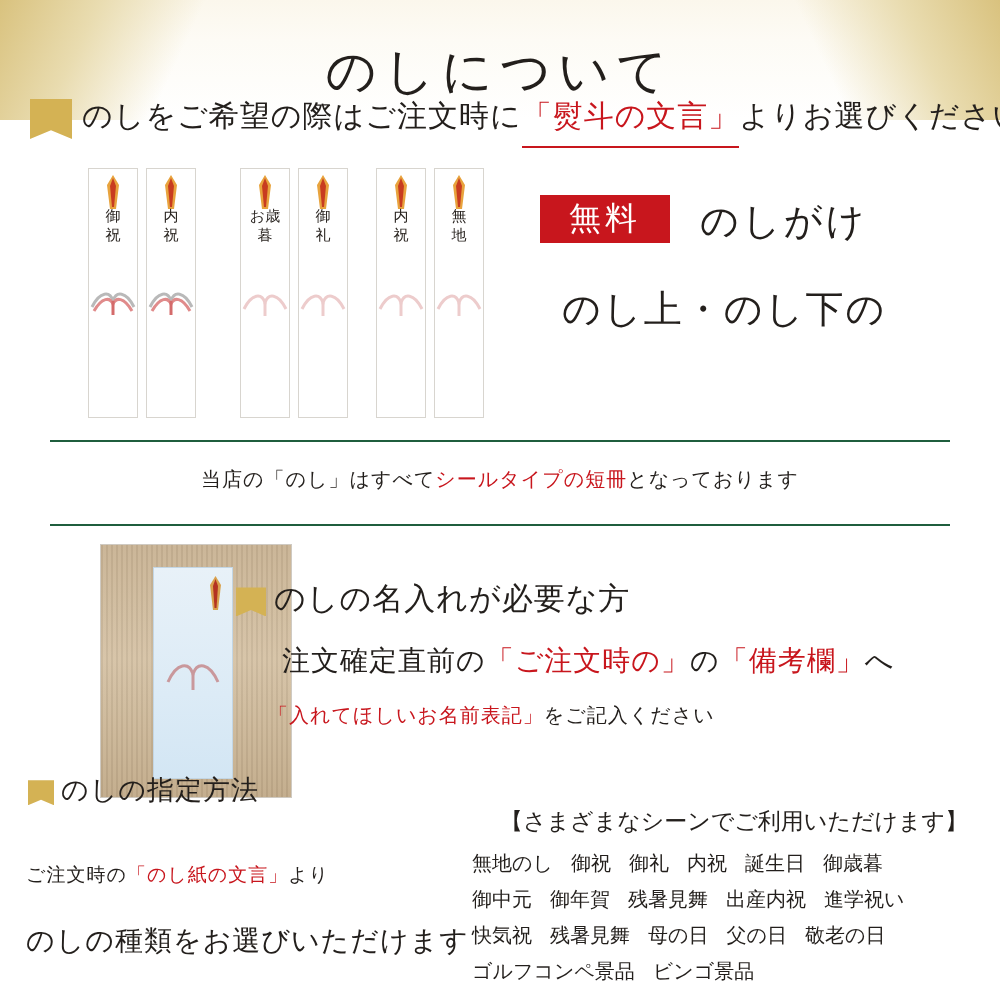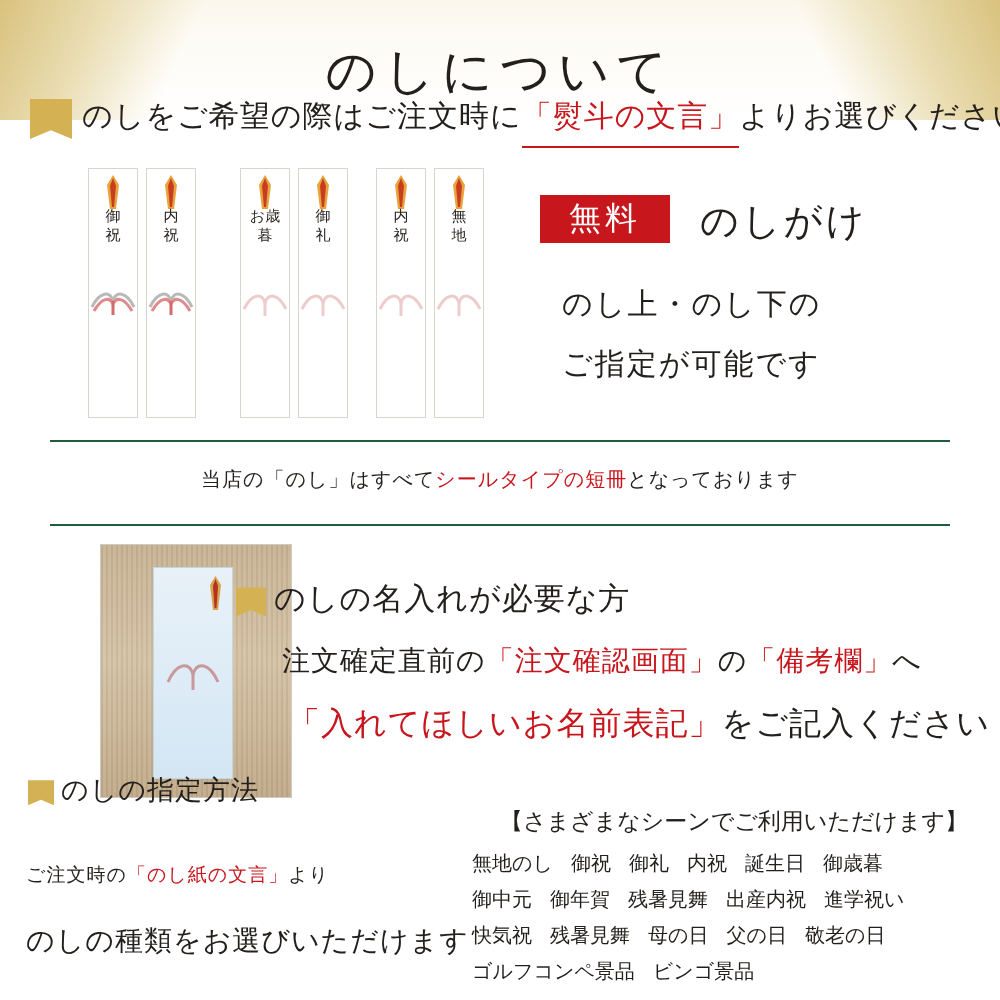--- a/index.html
+++ b/index.html
@@ -89,21 +89,21 @@
     width:130px;height:48px;background:#c8161d;color:#ffffff;
     font-size:32px;letter-spacing:4px;
     display:flex;align-items:center;justify-content:center;
   }
   .noshigake{
     position:absolute;left:690px;top:196px;
     font-size:38px;letter-spacing:3px;color:#231f1c;margin-left:10px;
   }
   .sub1{
     position:absolute;left:562px;top:284px;
-    font-size:30px;letter-spacing:2px;color:#231f1c;
+    font-size:38px;letter-spacing:2px;color:#231f1c;
   }
   .sub2{
     position:absolute;left:562px;top:344px;
     font-size:30px;letter-spacing:2px;color:#231f1c;
   }
 
   
   .rule{
     position:absolute;left:50px;width:900px;height:2px;background:#1f5e3d;
   }
@@ -145,22 +145,22 @@
   
   .namehead{
     position:absolute;left:236px;top:578px;
     font-size:31px;color:#231f1c;letter-spacing:1px;white-space:nowrap;
   }
   .nameline1{
     position:absolute;left:282px;top:642px;
     font-size:28px;color:#231f1c;letter-spacing:1px;white-space:nowrap;
   }
   .nameline2{
-    position:absolute;left:288px;top:702px;
-    font-size:32px;color:#231f1c;letter-spacing:1px;white-space:nowrap;
+    position:absolute;left:268px;top:702px;
+    font-size:20px;color:#231f1c;letter-spacing:1px;white-space:nowrap;
   }
   .nameline1 .red,.nameline2 .red{color:#c8161d;}
 
   
   .bl-head{
     position:absolute;left:28px;top:772px;
     font-size:27px;color:#231f1c;letter-spacing:1px;white-space:nowrap;
   }
   .bl-l1{
     position:absolute;left:26px;top:862px;
@@ -313,21 +313,20 @@
           <path d="M2,22 C10,6 20,6 23,16 C26,6 36,6 44,22" stroke="#edcccc" stroke-width="3" fill="none"></path>
           <path d="M23,16 L23,29" stroke="#edcccc" stroke-width="3" fill="none"></path>
         </svg>
       </div>
     </div>
   </div>
 
   <div class="muryo-box">無料</div>
   <div class="noshigake">のしがけ</div>
   <div class="sub1">のし上・のし下の</div>
-  <div class="sub2">ご指定が可能です</div>
 
   <div class="rule top"></div>
   <div class="midline">
     <span>当店の「のし」はすべて</span><span class="red">シールタイプの短冊</span><span>となっております</span>
   </div>
   <div class="rule bottom"></div>
 
   <div class="photo">
     <div class="tatami"></div>
     <div class="envelope">
@@ -343,21 +342,21 @@
           <path d="M28,18 L28,34" stroke="#c9989c" stroke-width="3" fill="none"></path>
         </svg>
       </div>
     </div>
   </div>
 
   <div class="namehead">
     <span class="flag small"></span><span>のしの名入れが必要な方</span>
   </div>
   <div class="nameline1">
-    <span>注文確定直前の</span><span class="red">「注文確認画面」</span><span>の</span><span class="red">「備考欄」</span><span>へ</span>
+    <span>注文確定直前の</span><span class="red">「ご注文時の」</span><span>の</span><span class="red">「備考欄」</span><span>へ</span>
   </div>
   <div class="nameline2">
     <span class="red">「入れてほしいお名前表記」</span><span>をご記入ください</span>
   </div>
 
   <div class="bl-head">
     <span class="flag tiny"></span><span>のしの指定方法</span>
   </div>
   <div class="bl-l1">
     <span>ご注文時の</span><span class="red">「のし紙の文言」</span><span>より</span>

